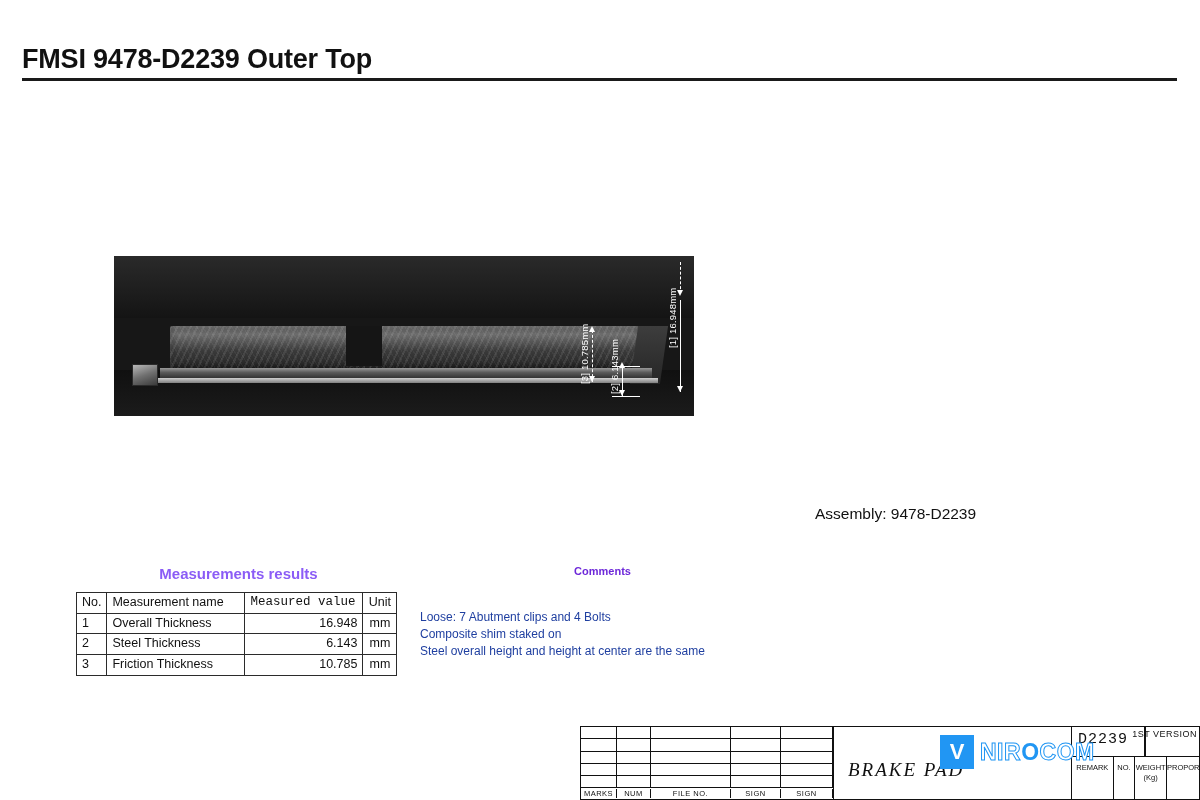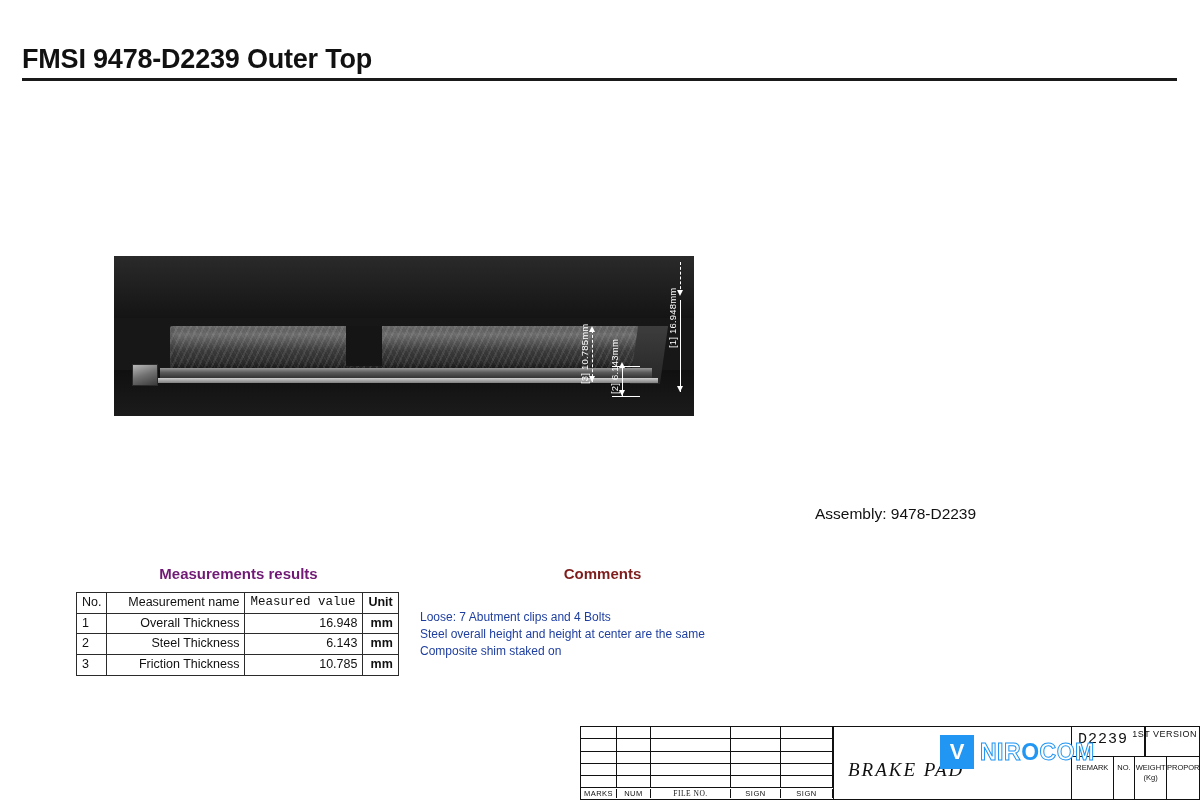--- a/index.html
+++ b/index.html
@@ -135,52 +135,52 @@
   }
 
   
   .meas-heading {
     position: absolute;
     left: 76px; top: 565px;
     width: 325px;
     text-align: center;
     font-size: 15px;
     font-weight: 700;
-    color: #701a75;
+    color: #8b5cf6;
   }
   table.meas {
     position: absolute;
     left: 76px; top: 592px;
     border-collapse: collapse;
     font-size: 12.5px;
     color: #111;
     background: #fff;
   }
   table.meas th, table.meas td {
     border: 1px solid #2b2b2b;
     padding: 2px 5px;
     font-weight: normal;
     line-height: 1.25;
     white-space: nowrap;
   }
   table.meas .c-no     { width: 28px;  text-align: left; }
-  table.meas .c-name   { width: 138px; text-align: right; }
+  table.meas .c-name   { width: 138px; text-align: left; }
   table.meas .c-value  { width: 118px; text-align: right; }
-  table.meas .c-unit   { width: 34px;  text-align: right; font-weight: bold; }
+  table.meas .c-unit   { width: 34px;  text-align: center; }
   table.meas thead td.c-value { text-align: left; font-family: Liberation Mono, monospace; }
 
   
   .comments-heading {
     position: absolute;
     left: 495px; top: 565px;
     width: 215px;
     text-align: center;
-    font-size: 15px;
+    font-size: 11px;
     font-weight: 700;
-    color: #7f1d1d;
+    color: #6d28d9;
   }
   .comments-list {
     position: absolute;
     left: 420px; top: 609px;
     font-size: 12px;
     color: #1f3fa0;
     line-height: 17px;
   }
 
   
@@ -188,21 +188,21 @@
     position: absolute;
     left: 580px; top: 726px;
     width: 620px; height: 74px;
     border: 1.5px solid #111;
     background: #fff;
     overflow: hidden;
   }
   .tb-grid { position: absolute; left: 0; top: 0; width: 252px; height: 100%; }
   .tb-grid .row { height: 12.3px; border-bottom: 1px solid #111; display: flex; }
   .tb-grid .cell { border-right: 1px solid #111; }
-  .tb-c1 { width: 36px; } .tb-c2 { width: 34px; } .tb-c3 { width: 80px; font-family: Liberation Serif, serif; }
+  .tb-c1 { width: 36px; } .tb-c2 { width: 34px; } .tb-c3 { width: 80px; }
   .tb-c4 { width: 50px; } .tb-c5 { width: 52px; }
   .tb-labels {
     position: absolute; left: 0; bottom: 1px; width: 252px;
     display: flex; font-size: 7.5px; color: #111; letter-spacing: .5px;
   }
   .tb-labels span { text-align: center; border-right: 1px solid #111; }
   .tb-mid {
     position: absolute; left: 252px; top: 0;
     width: 238px; height: 100%;
     border-left: 1.5px solid #111;
@@ -325,22 +325,22 @@
         <td class="c-name">Friction Thickness</td>
         <td class="c-value">10.785</td>
         <td class="c-unit">mm</td>
       </tr>
     </tbody>
   </table>
 
   <div class="comments-heading">Comments</div>
   <div class="comments-list">
     <div>Loose: 7 Abutment clips and 4 Bolts</div>
+    <div>Composite shim staked on</div>
     <div>Steel overall height and height at center are the same</div>
-    <div>Composite shim staked on</div>
   </div>
 
   <div class="titleblock">
     <div class="tb-grid">
       <div class="row">
         <div class="cell tb-c1"></div>
           <div class="cell tb-c2"></div>
           <div class="cell tb-c3"></div>
           <div class="cell tb-c4"></div>
           <div class="cell tb-c5"></div>

